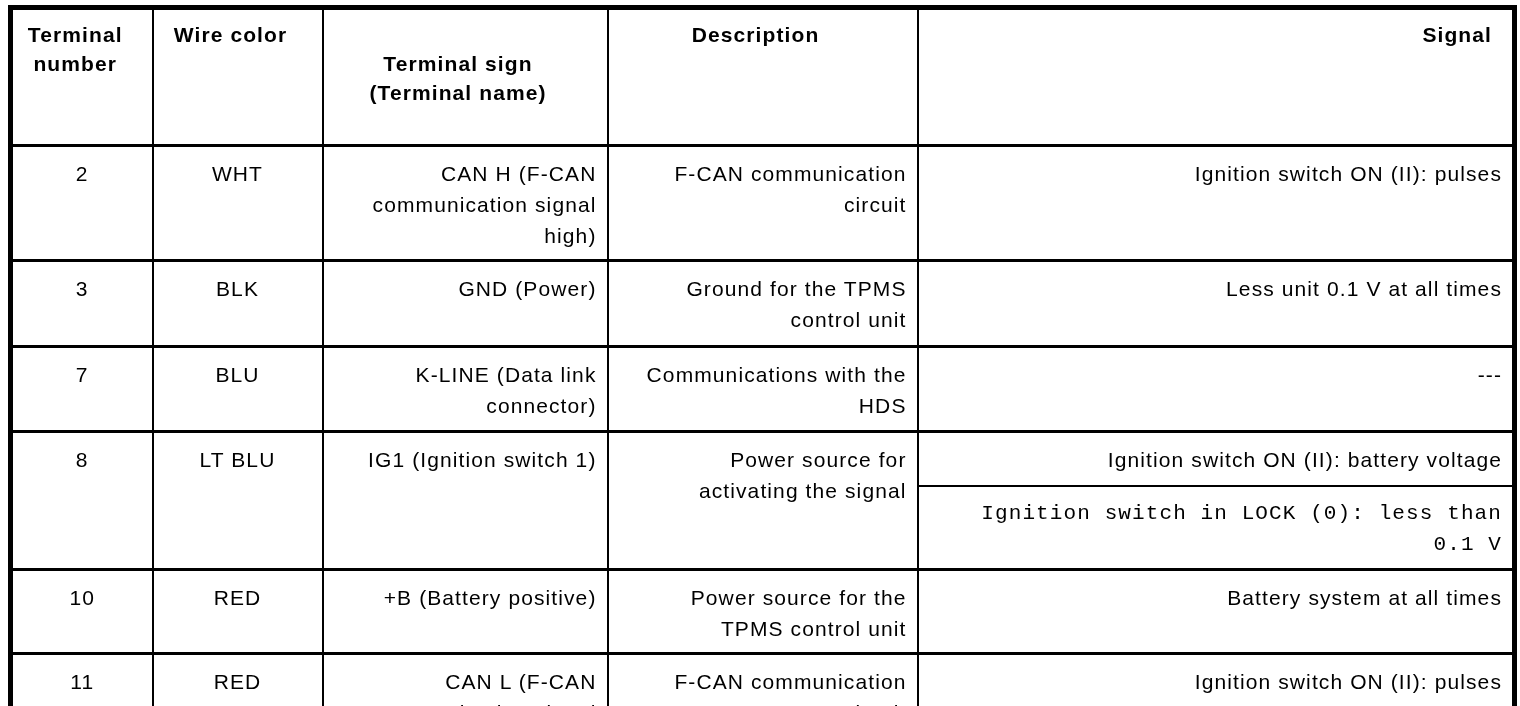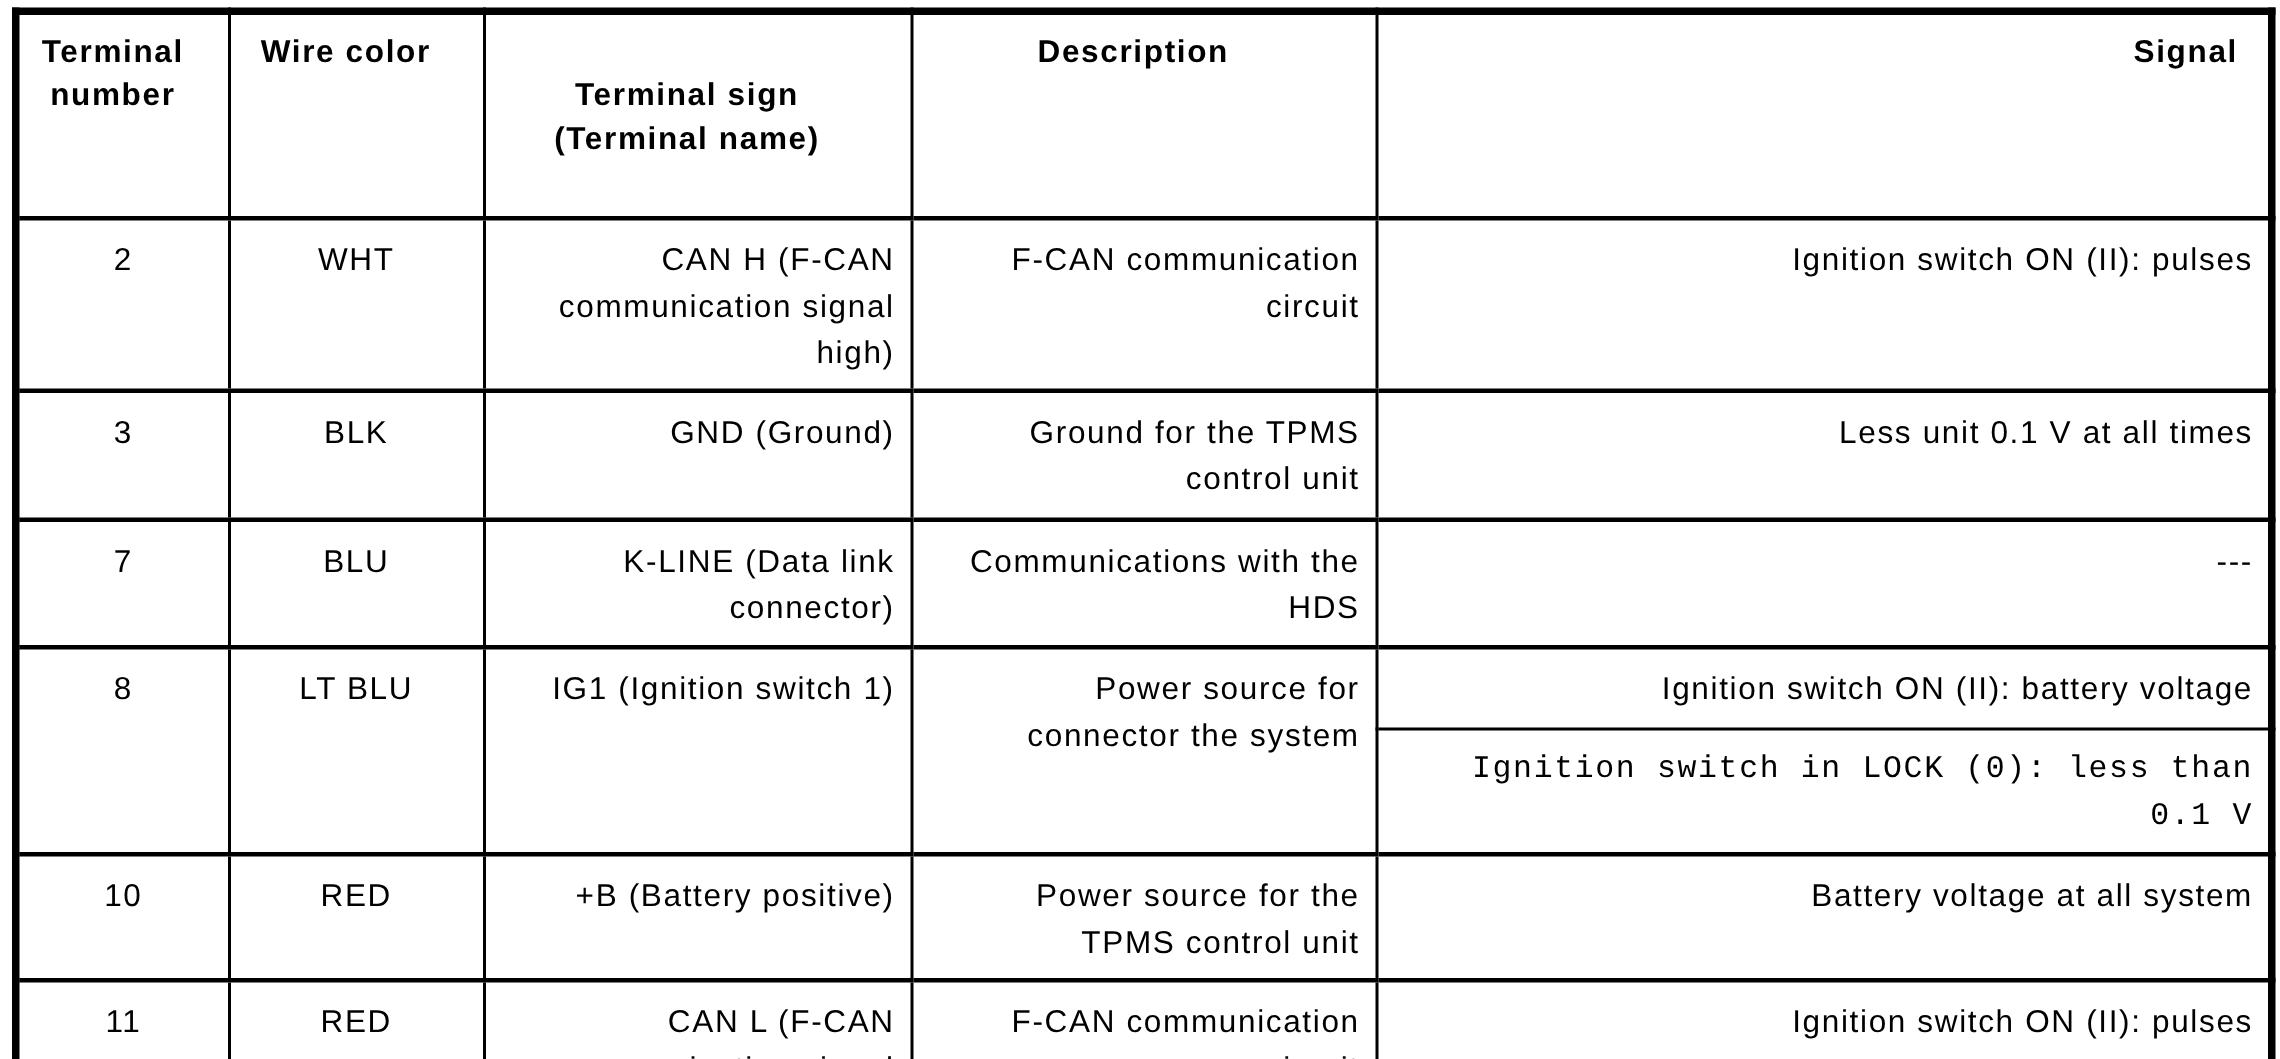--- a/index.html
+++ b/index.html
@@ -106,55 +106,55 @@
 communication signal
 high)</td>
       <td>F-CAN communication
 circuit</td>
       <td>Ignition switch ON (II): pulses</td>
     </tr>
 
     <tr class="h-r3">
       <td class="center">3</td>
       <td class="center">BLK</td>
-      <td>GND (Ground)</td>
+      <td>GND (Power)</td>
       <td>Ground for the TPMS
 control unit</td>
       <td>Less unit 0.1 V at all times</td>
     </tr>
 
     <tr class="h-r7">
       <td class="center">7</td>
       <td class="center">BLU</td>
       <td>K-LINE (Data link
 connector)</td>
       <td>Communications with the
 HDS</td>
       <td>---</td>
     </tr>
 
     <tr class="h-r8a">
       <td class="center" rowspan="2">8</td>
       <td class="center" rowspan="2">LT BLU</td>
       <td rowspan="2">IG1 (Ignition switch 1)</td>
       <td rowspan="2">Power source for
-connector the system</td>
+activating the signal</td>
       <td class="split-bottom">Ignition switch ON (II): battery voltage</td>
     </tr>
     <tr class="h-r8b">
       <td class="split-top">Ignition switch in LOCK (0): less than 0.1 V</td>
     </tr>
 
     <tr class="h-r10">
       <td class="center">10</td>
       <td class="center">RED</td>
       <td>+B (Battery positive)</td>
       <td>Power source for the
 TPMS control unit</td>
-      <td>Battery voltage at all system</td>
+      <td>Battery system at all times</td>
     </tr>
 
     <tr class="h-r11">
       <td class="center">11</td>
       <td class="center">RED</td>
       <td>CAN L (F-CAN
 communication signal
 low)</td>
       <td>F-CAN communication
 circuit</td>

